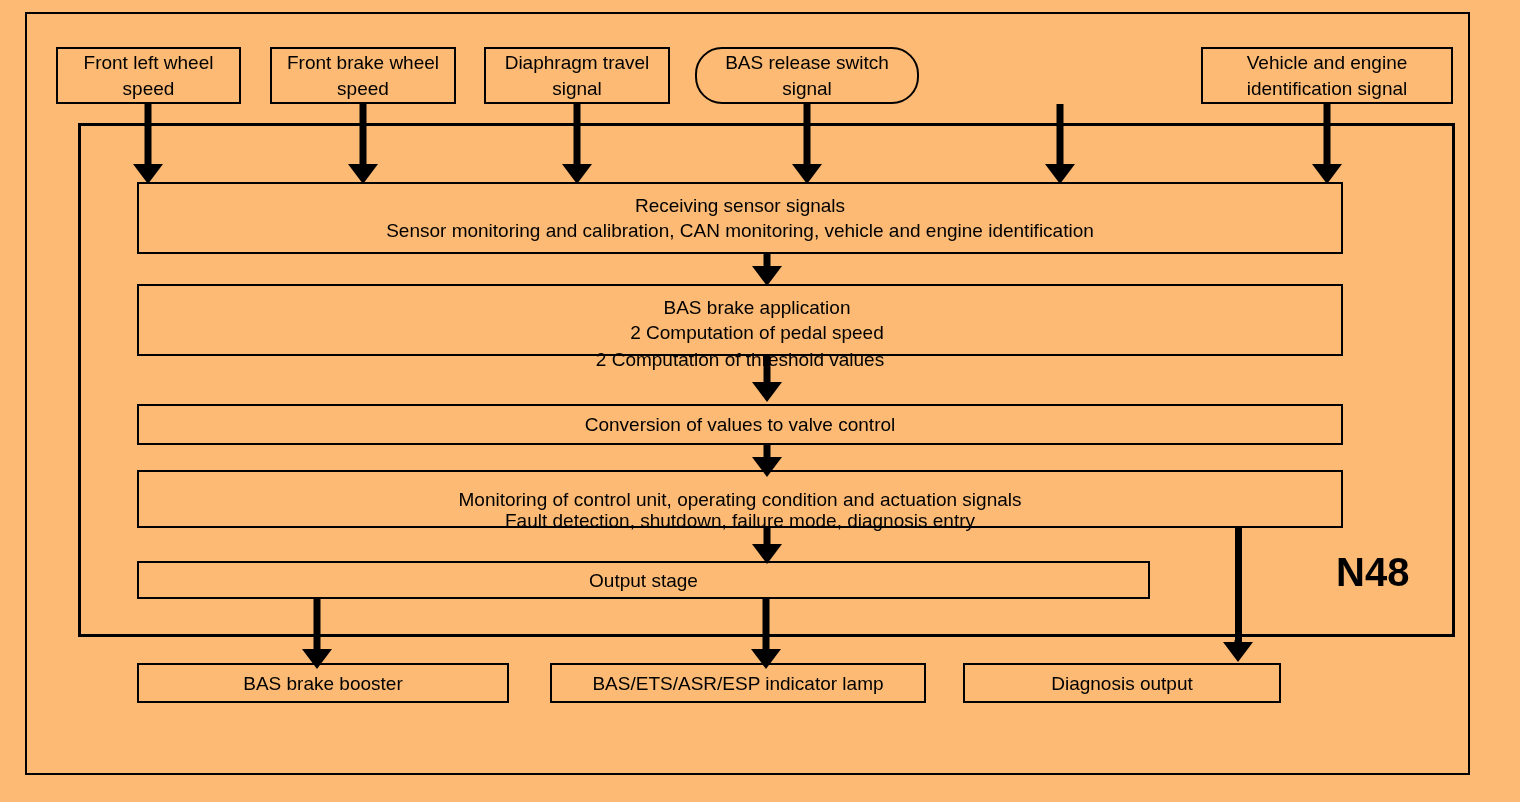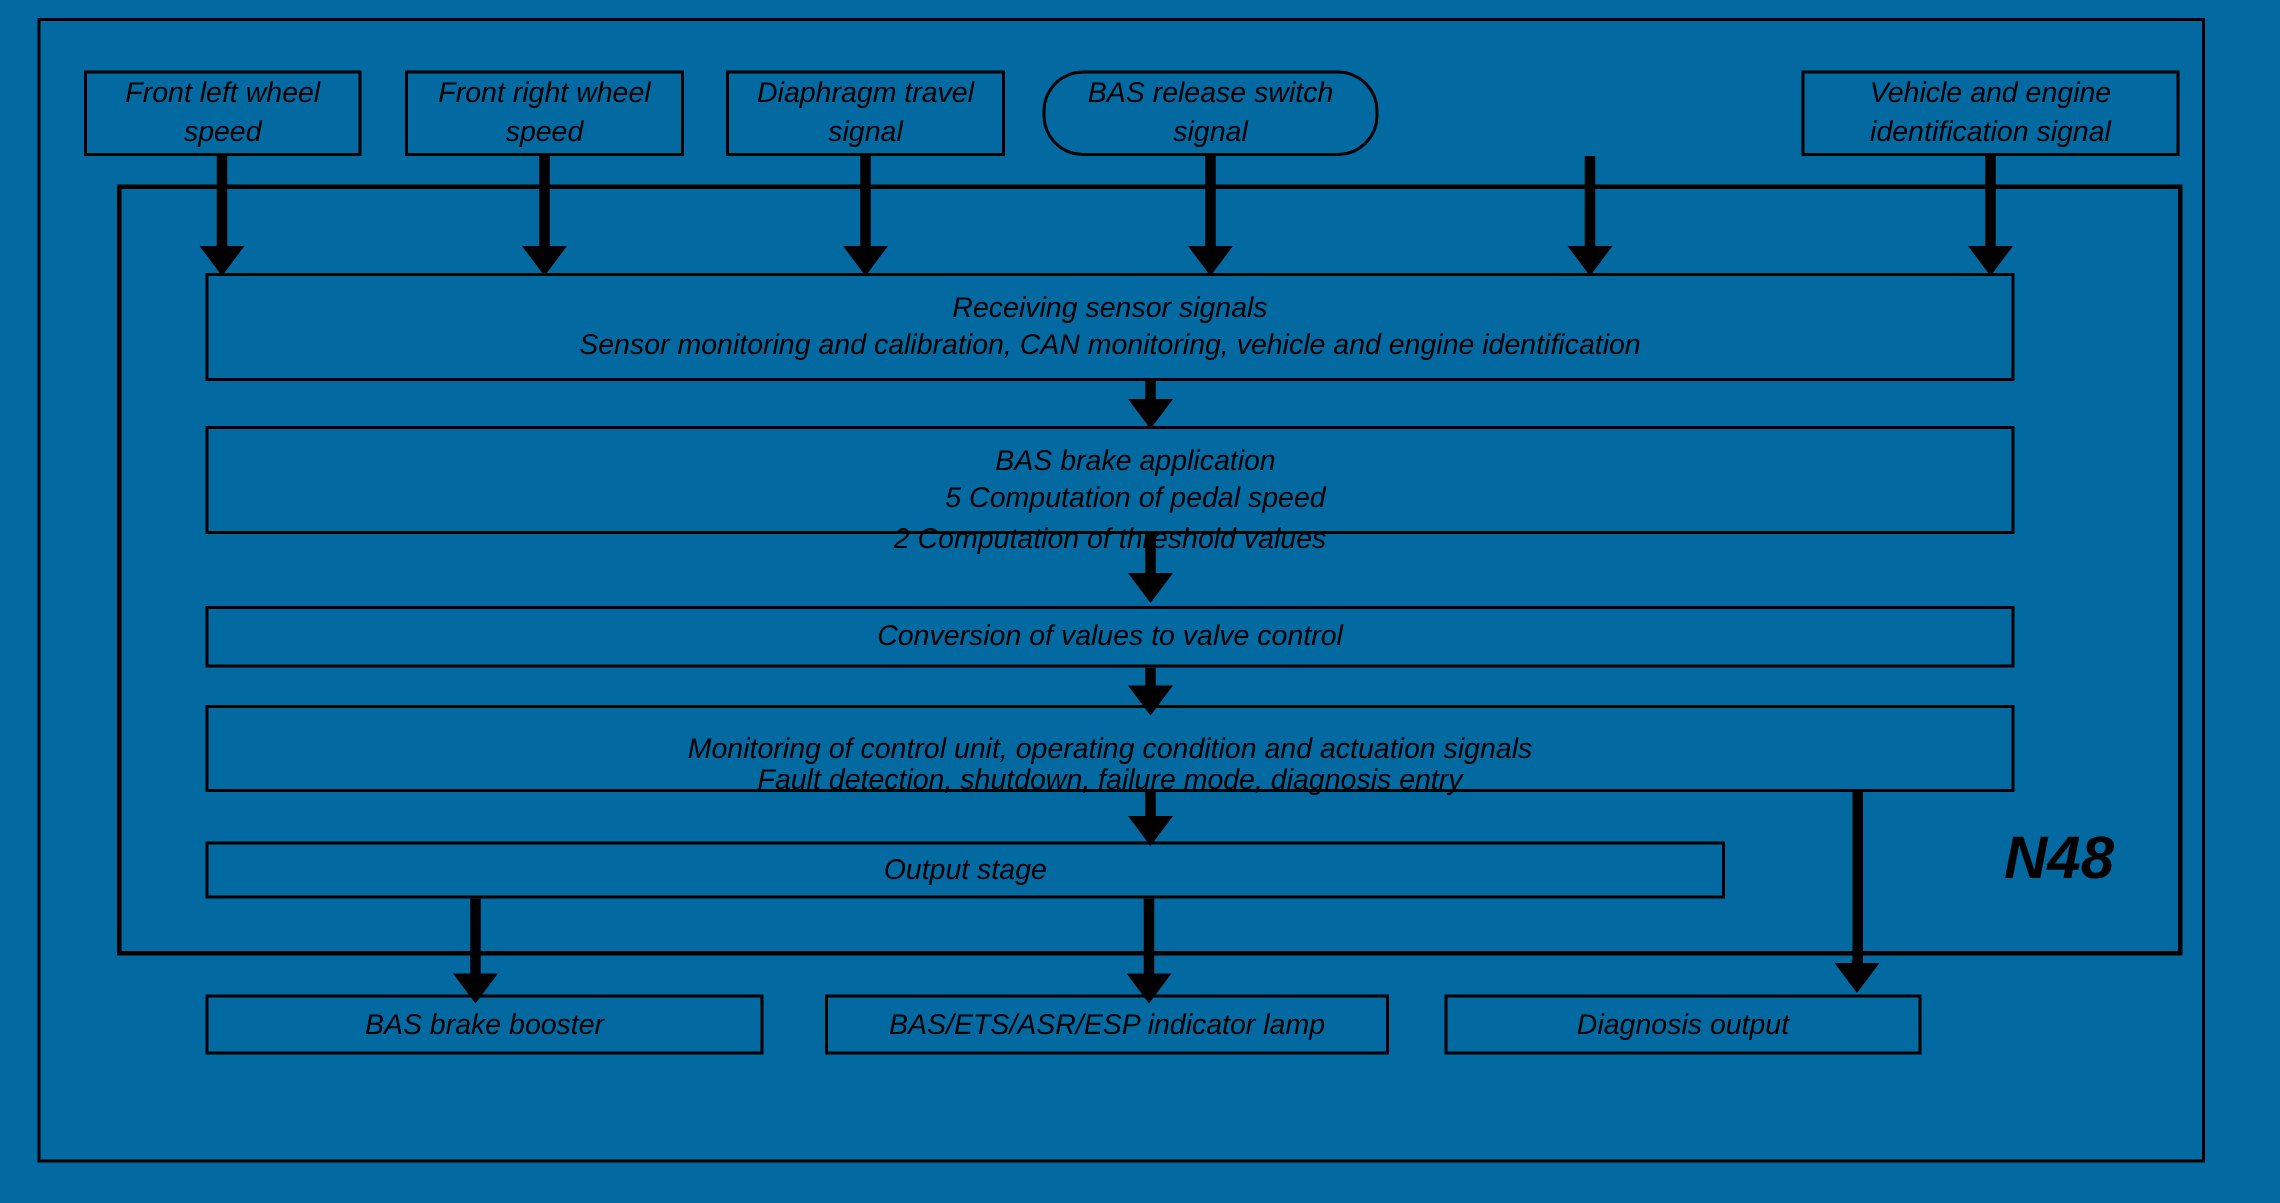--- a/index.html
+++ b/index.html
@@ -4,24 +4,23 @@
 <style>
   html, body {
     margin: 0;
     padding: 0;
     background: #ffffff;
   }
   #page {
     position: relative;
     width: 1520px;
     height: 802px;
-    background: #0369a1;
+    background: #fdba74;
     font-family: "Liberation Sans", sans-serif;
     overflow: hidden;
-    font-style: italic;
   }
 
   
   .outer-frame {
     position: absolute;
     left: 25px;
     top: 12px;
     width: 1445px;
     height: 763px;
     border: 2px solid #000;
@@ -117,21 +116,21 @@
 <div id="page">
 
   <div class="outer-frame"></div>
 
   <div class="box sensor-box" style="left:56px; top:47px; width:185px; height:57px;">
     <span class="line">Front left wheel</span>
     <span class="line">speed</span>
   </div>
 
   <div class="box sensor-box" style="left:270px; top:47px; width:186px; height:57px;">
-    <span class="line">Front right wheel</span>
+    <span class="line">Front brake wheel</span>
     <span class="line">speed</span>
   </div>
 
   <div class="box sensor-box" style="left:484px; top:47px; width:186px; height:57px;">
     <span class="line">Diaphragm travel</span>
     <span class="line">signal</span>
   </div>
 
   <div class="box sensor-box" style="left:695px; top:47px; width:224px; height:57px;border-radius:27px;">
     <span class="line">BAS release switch</span>
@@ -177,21 +176,21 @@
     <span class="line">Sensor monitoring and calibration, CAN monitoring, vehicle and engine identification</span>
   </div>
 
   <div class="arrow" style="left:752px; top:254px; width:30px; height:32px;">
     <div class="shaft" style="top:0; width:7px; height:18px;"></div>
     <div class="head" style="top:12px;"></div>
   </div>
 
   <div class="box proc-box" style="left:137px; top:284px; width:1206px; height:72px;padding-left:34px;">
     <span class="line">BAS brake application</span>
-    <span class="line">5    Computation of pedal speed</span>
+    <span class="line">2    Computation of pedal speed</span>
   </div>
   <div class="overflow-text" style="left:137px; top:347px; width:1206px;">2    Computation of threshold values</div>
 
   <div class="arrow" style="left:752px; top:356px; width:30px; height:48px;">
     <div class="shaft" style="top:0; width:7px; height:34px;"></div>
     <div class="head" style="top:26px;"></div>
   </div>
 
   <div class="box proc-box" style="left:137px; top:404px; width:1206px; height:41px;">
     <span class="line">Conversion of values to valve control</span>

